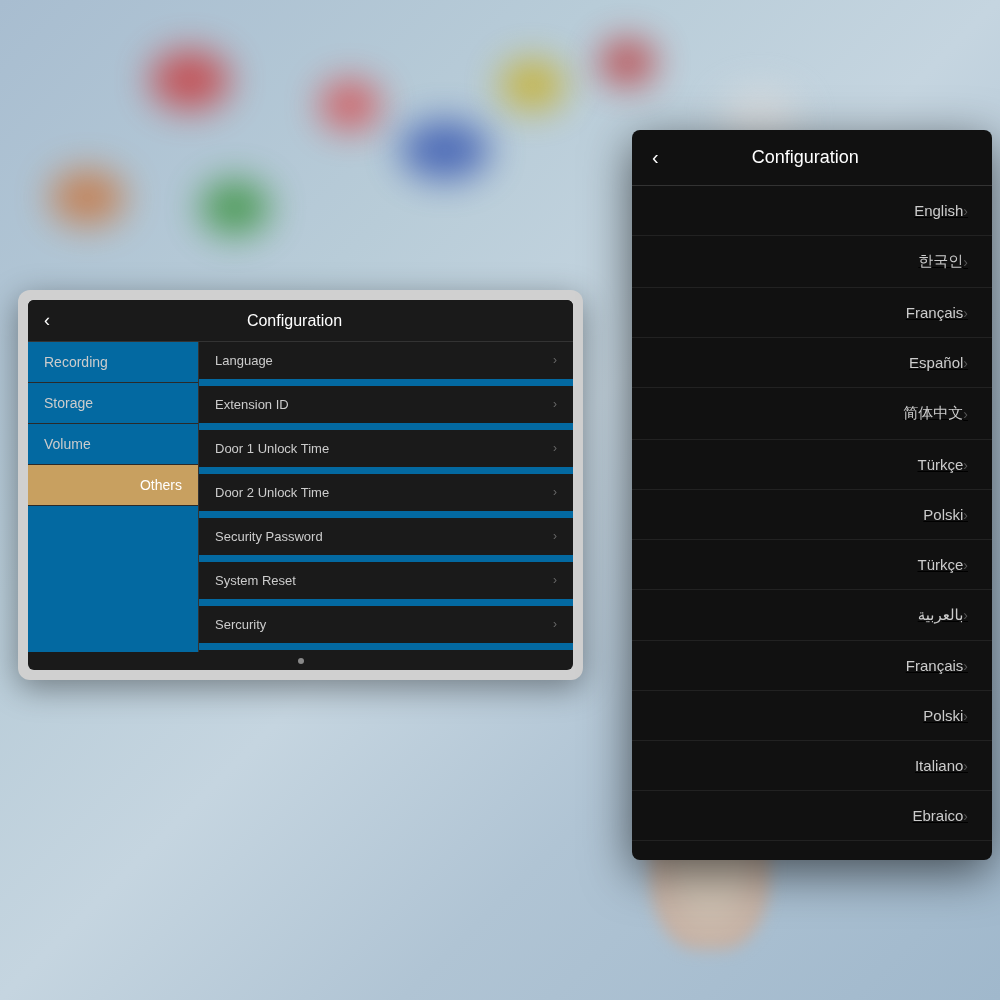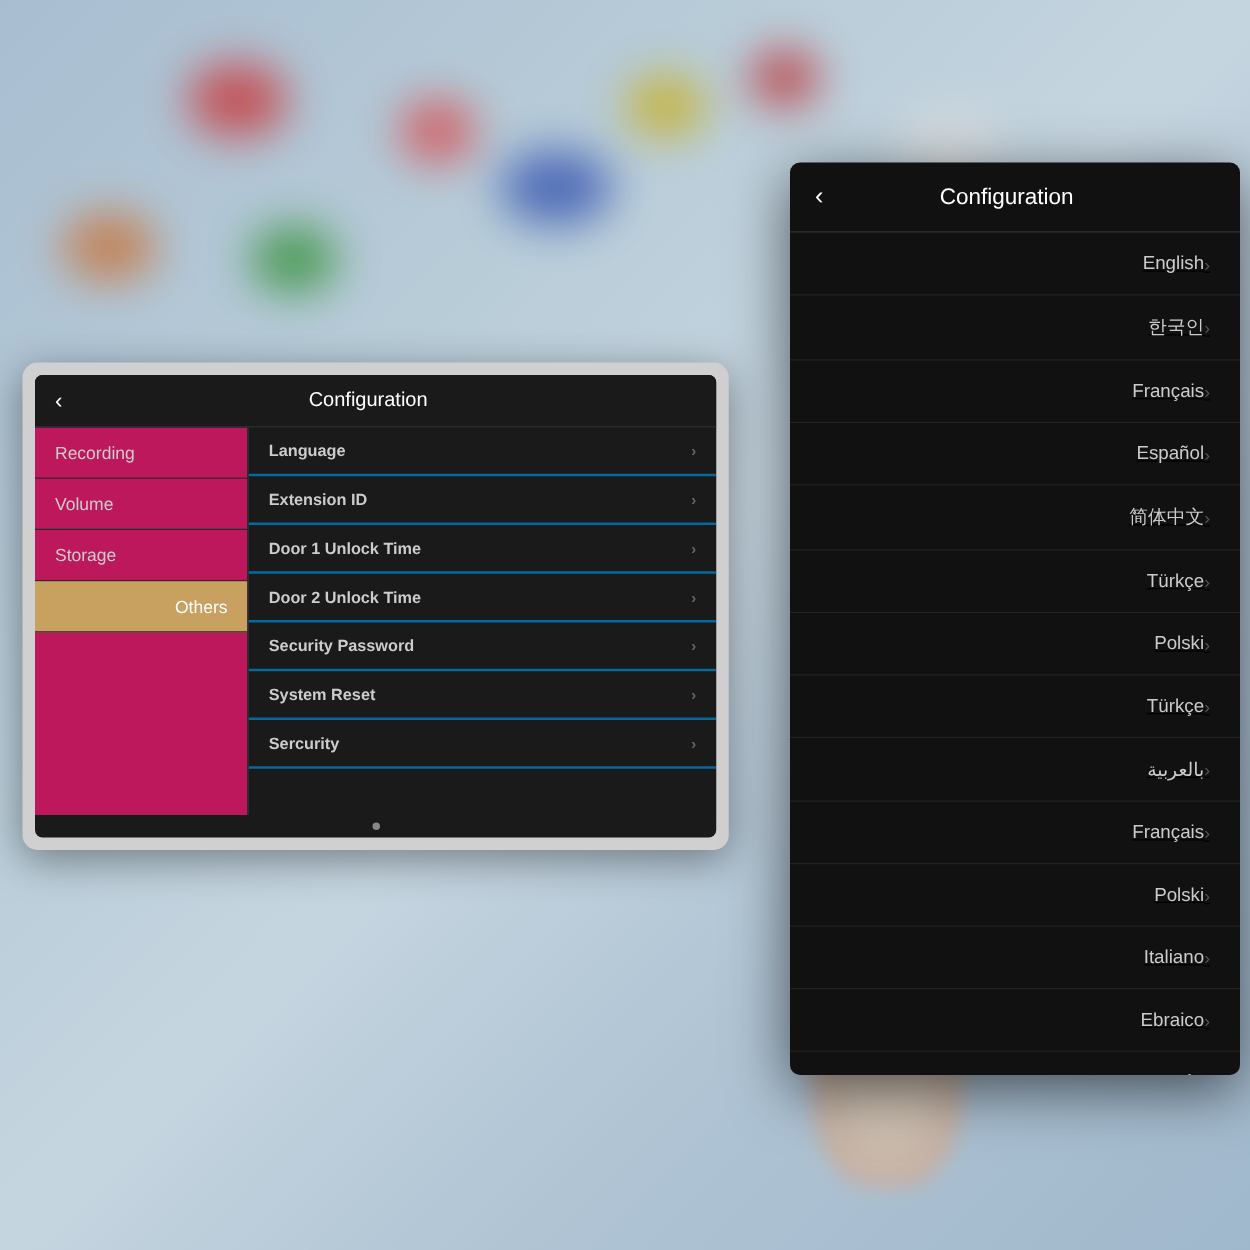--- a/index.html
+++ b/index.html
@@ -82,21 +82,21 @@
 
     .device-content {
       display: flex;
       flex: 1;
       overflow: hidden;
     }
 
     
     .sidebar {
       width: 170px;
-      background: #be185d;
+      background: #0369a1;
       flex-shrink: 0;
       display: flex;
       flex-direction: column;
     }
 
     .sidebar-item {
       padding: 12px 16px;
       color: #ccc;
       font-size: 14px;
       cursor: pointer;
@@ -113,26 +113,25 @@
     .menu-panel {
       flex: 1;
       background: #1a1a1a;
       border-left: 1px solid #333;
       display: flex;
       flex-direction: column;
     }
 
     .menu-item {
       display: flex;
-      align-items: flex-end;
+      align-items: flex-start;
       justify-content: space-between;
       padding: 11px 16px;
-      border-bottom: 2px solid #0369a1;
-      cursor: pointer;
-      font-weight: bold;
+      border-bottom: 7px solid #0369a1;
+      cursor: pointer;
     }
 
     .menu-item-label {
       color: #ccc;
       font-size: 13px;
     }
 
     .menu-item-chevron {
       color: #666;
       font-size: 12px;
@@ -256,22 +255,22 @@
 
     <div class="device-header">
       <span class="device-back-btn">‹</span>
       <span class="device-title">Configuration</span>
     </div>
 
     <div class="device-content">
 
       <div class="sidebar">
         <div class="sidebar-item">Recording</div>
+        <div class="sidebar-item">Storage</div>
         <div class="sidebar-item">Volume</div>
-        <div class="sidebar-item">Storage</div>
         <div class="sidebar-item active">Others</div>
       </div>
 
       <div class="menu-panel">
         <div class="menu-item">
           <span class="menu-item-label">Language</span>
           <span class="menu-item-chevron">›</span>
         </div>
         <div class="menu-item">
           <span class="menu-item-label">Extension ID</span>

